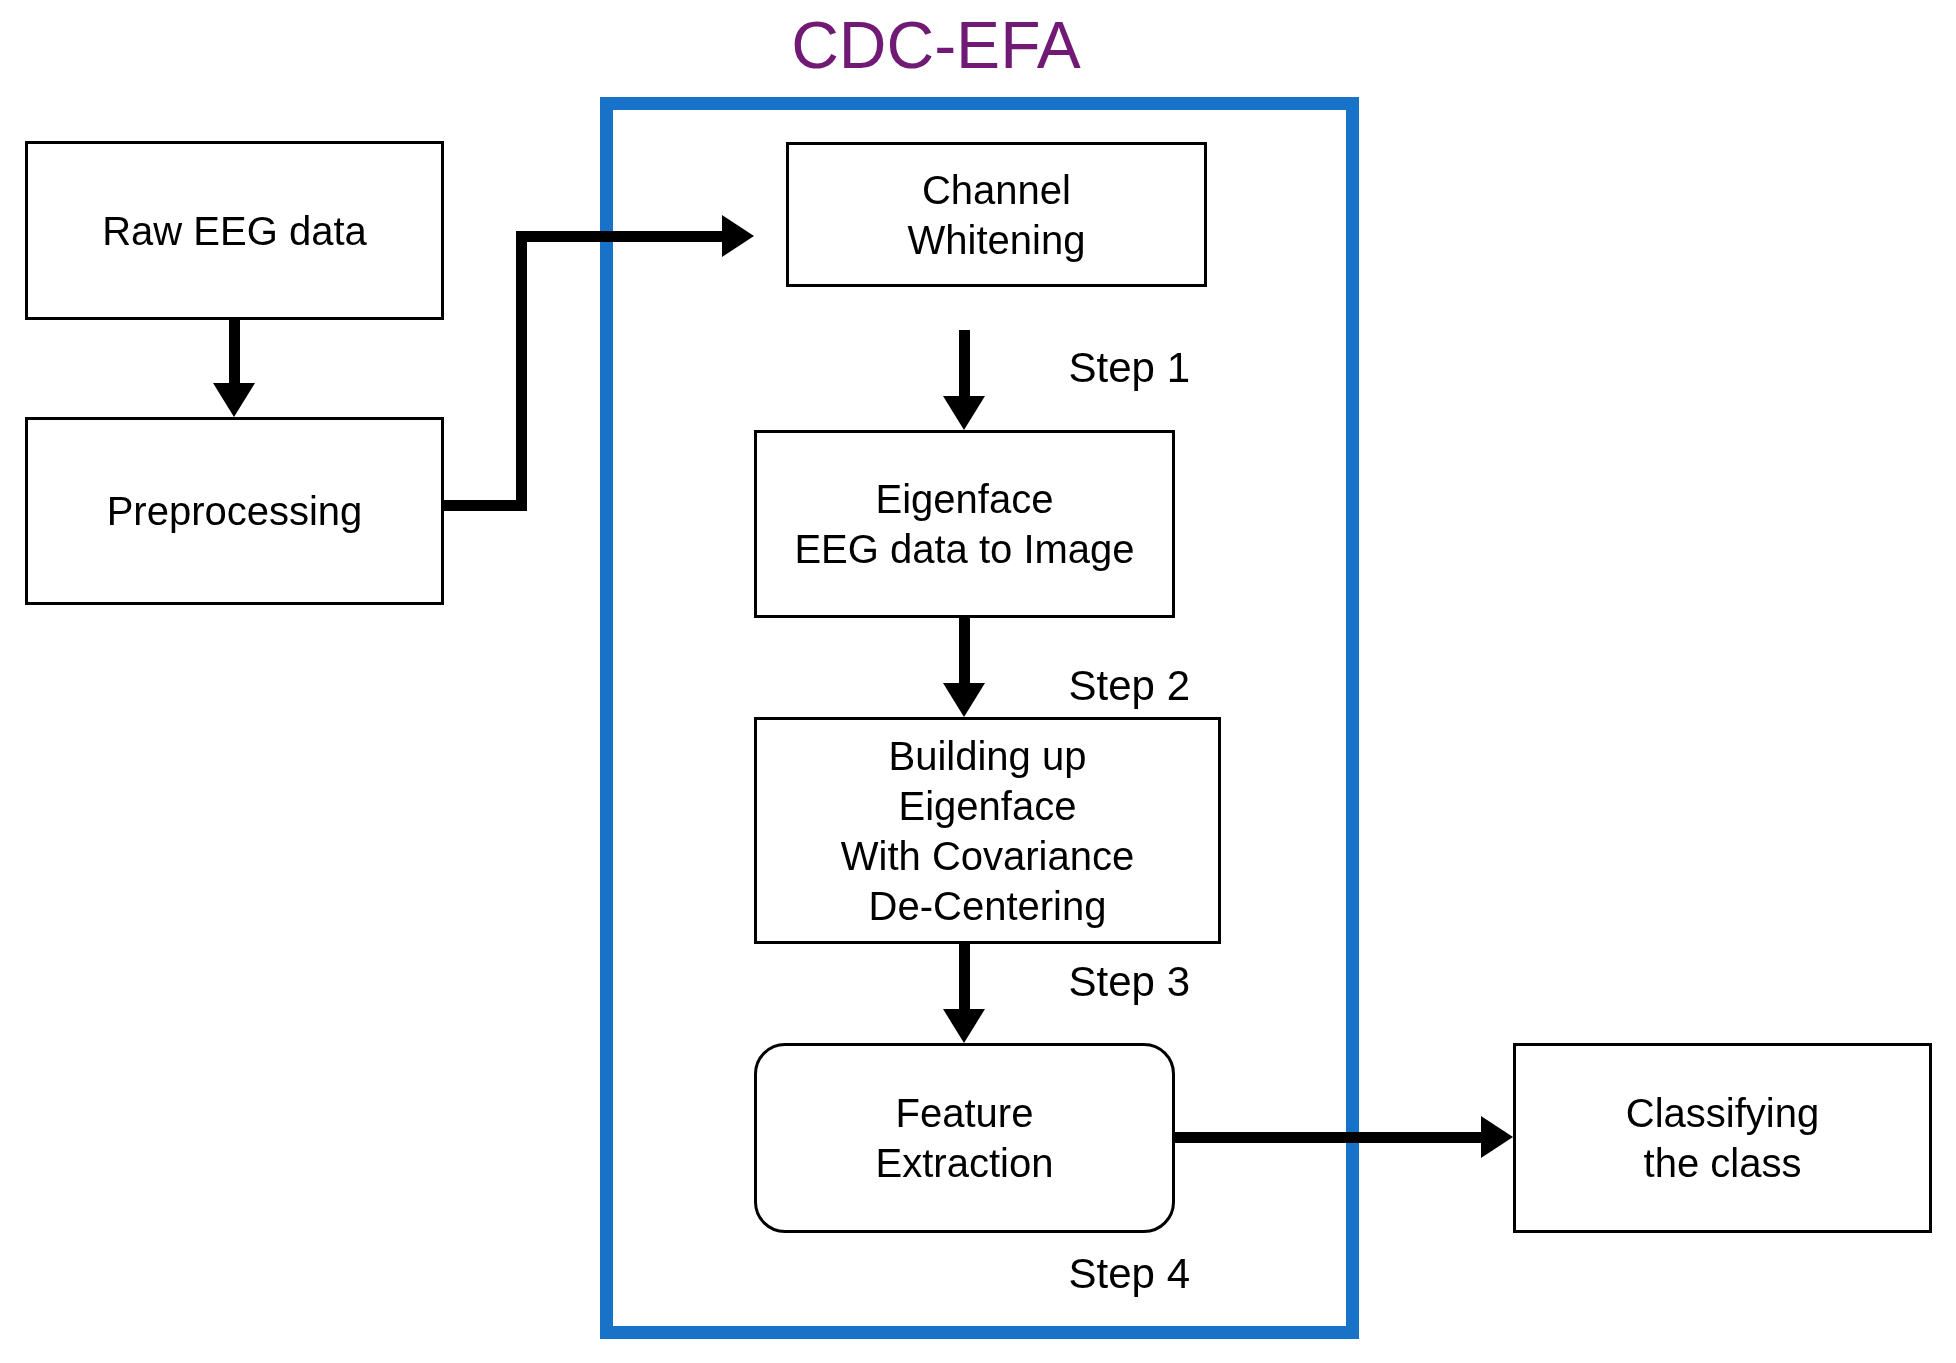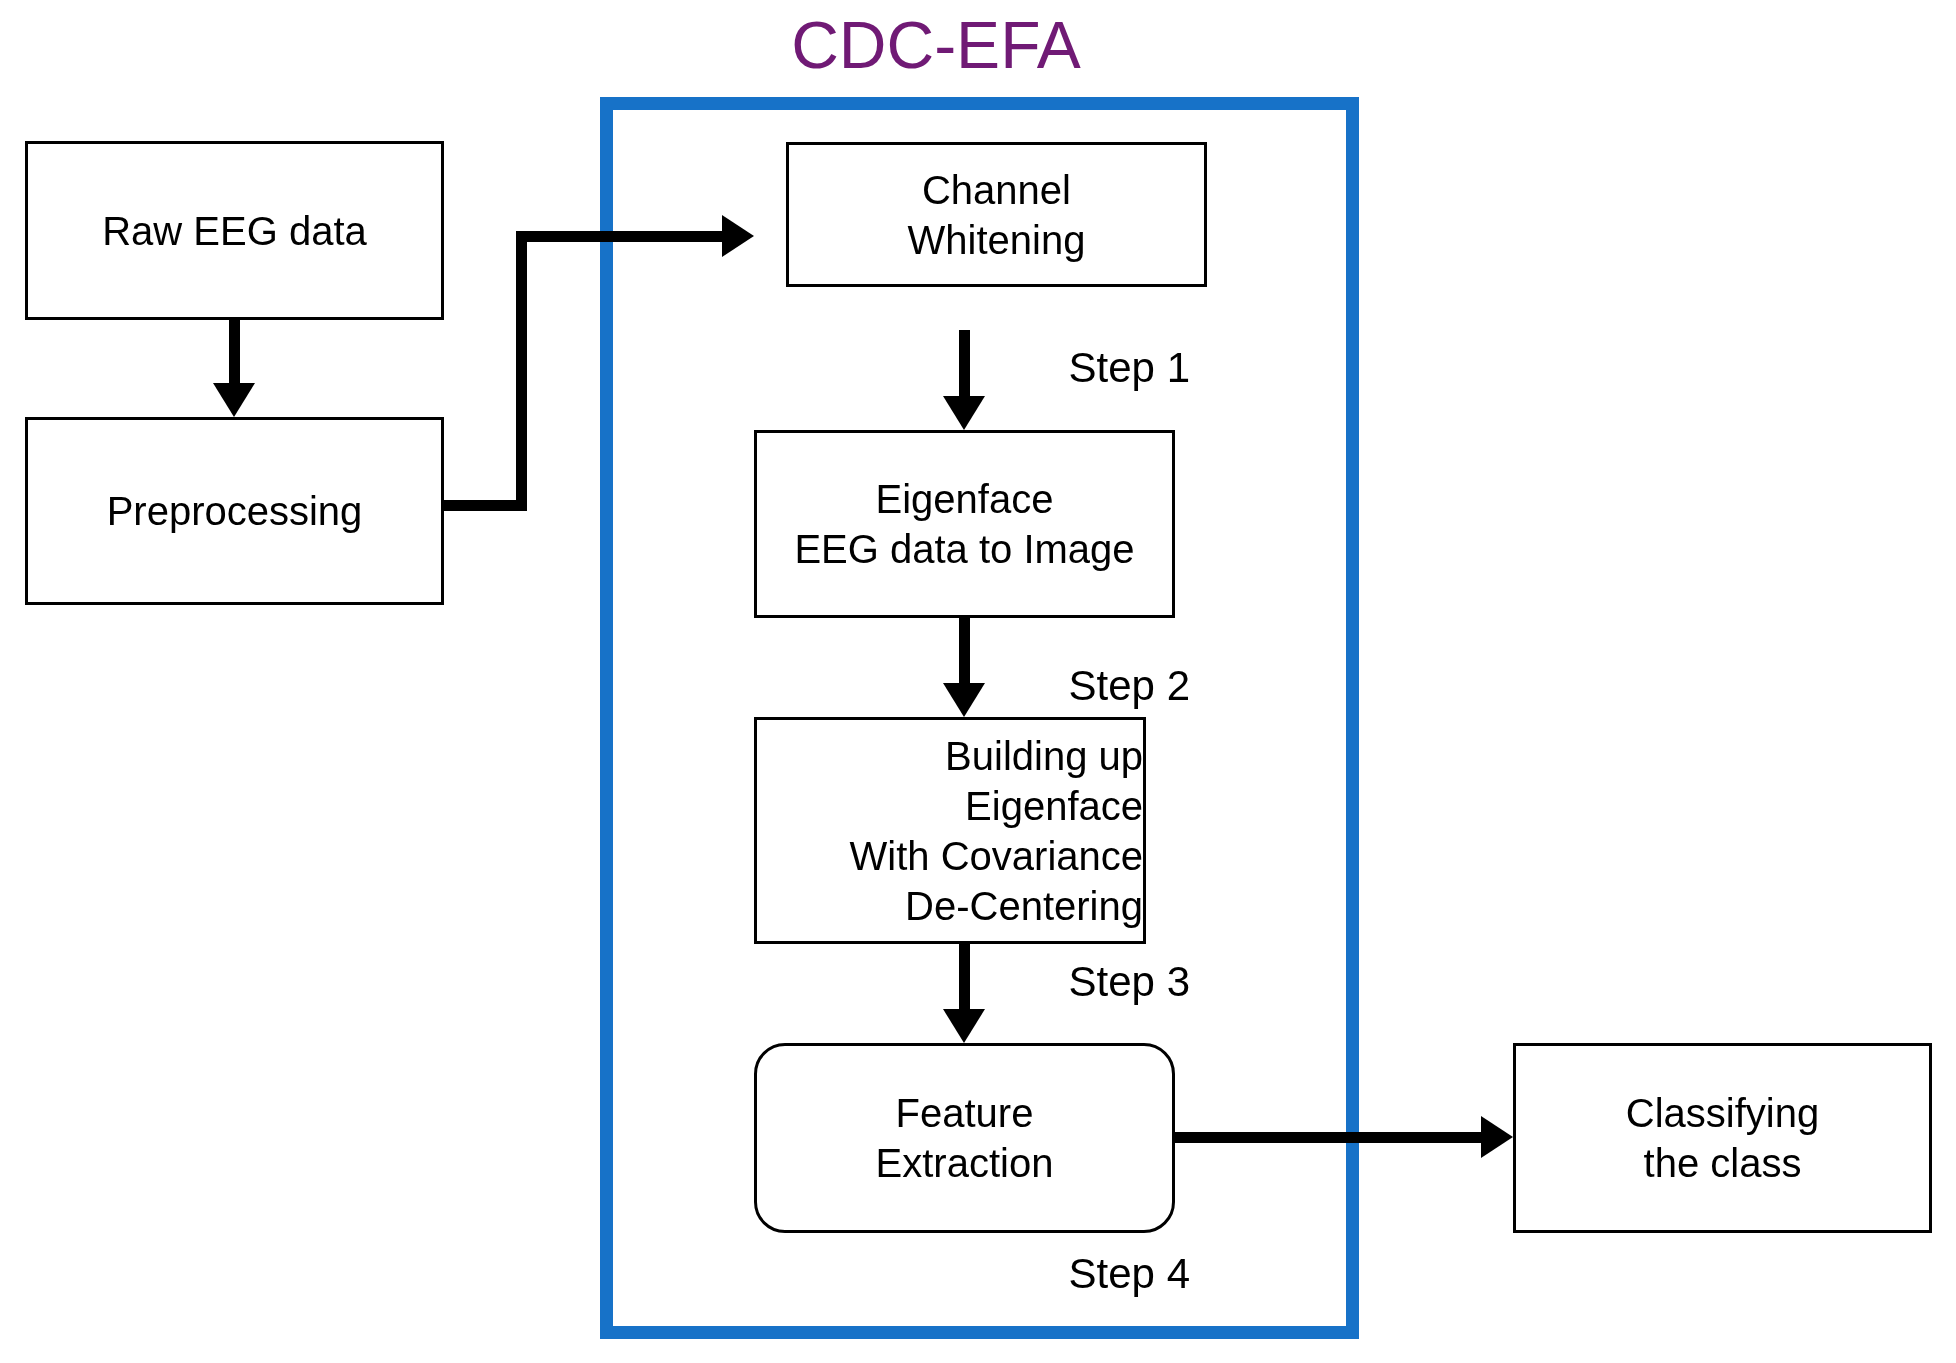--- a/index.html
+++ b/index.html
@@ -36,21 +36,21 @@
     display:flex;flex-direction:column;justify-content:center;align-items:center;
     text-align:center;
     font-size:40px;line-height:50px;
     z-index:2;
   }
   .node span{display:block;}
   #raw-box      {left:25px;  top:141px;  width:419px; height:179px;}
   #pre-box      {left:25px;  top:417px;  width:419px; height:188px;justify-content:center;}
   #channel-box  {left:786px; top:142px;  width:421px; height:145px;}
   #convert-box  {left:754px; top:430px;  width:421px; height:188px;}
-  #building-box {left:754px; top:717px;  width:392px; height:227px;align-items:flex-end;}
+  #building-box {left:754px; top:717px;  width:467px; height:227px;}
   #feature-box  {left:754px; top:1043px; width:421px; height:190px;border-radius:31px;}
   #classify-box {left:1513px;top:1043px; width:419px; height:190px;}
   .step{
     position:absolute;left:890px;width:300px;height:48px;
     font-size:42px;line-height:48px;text-align:right;
     z-index:2;
   }
   #step1{top:344px;}
   #step2{top:630px;margin-top:32px;}
   #step3{top:958px;}

